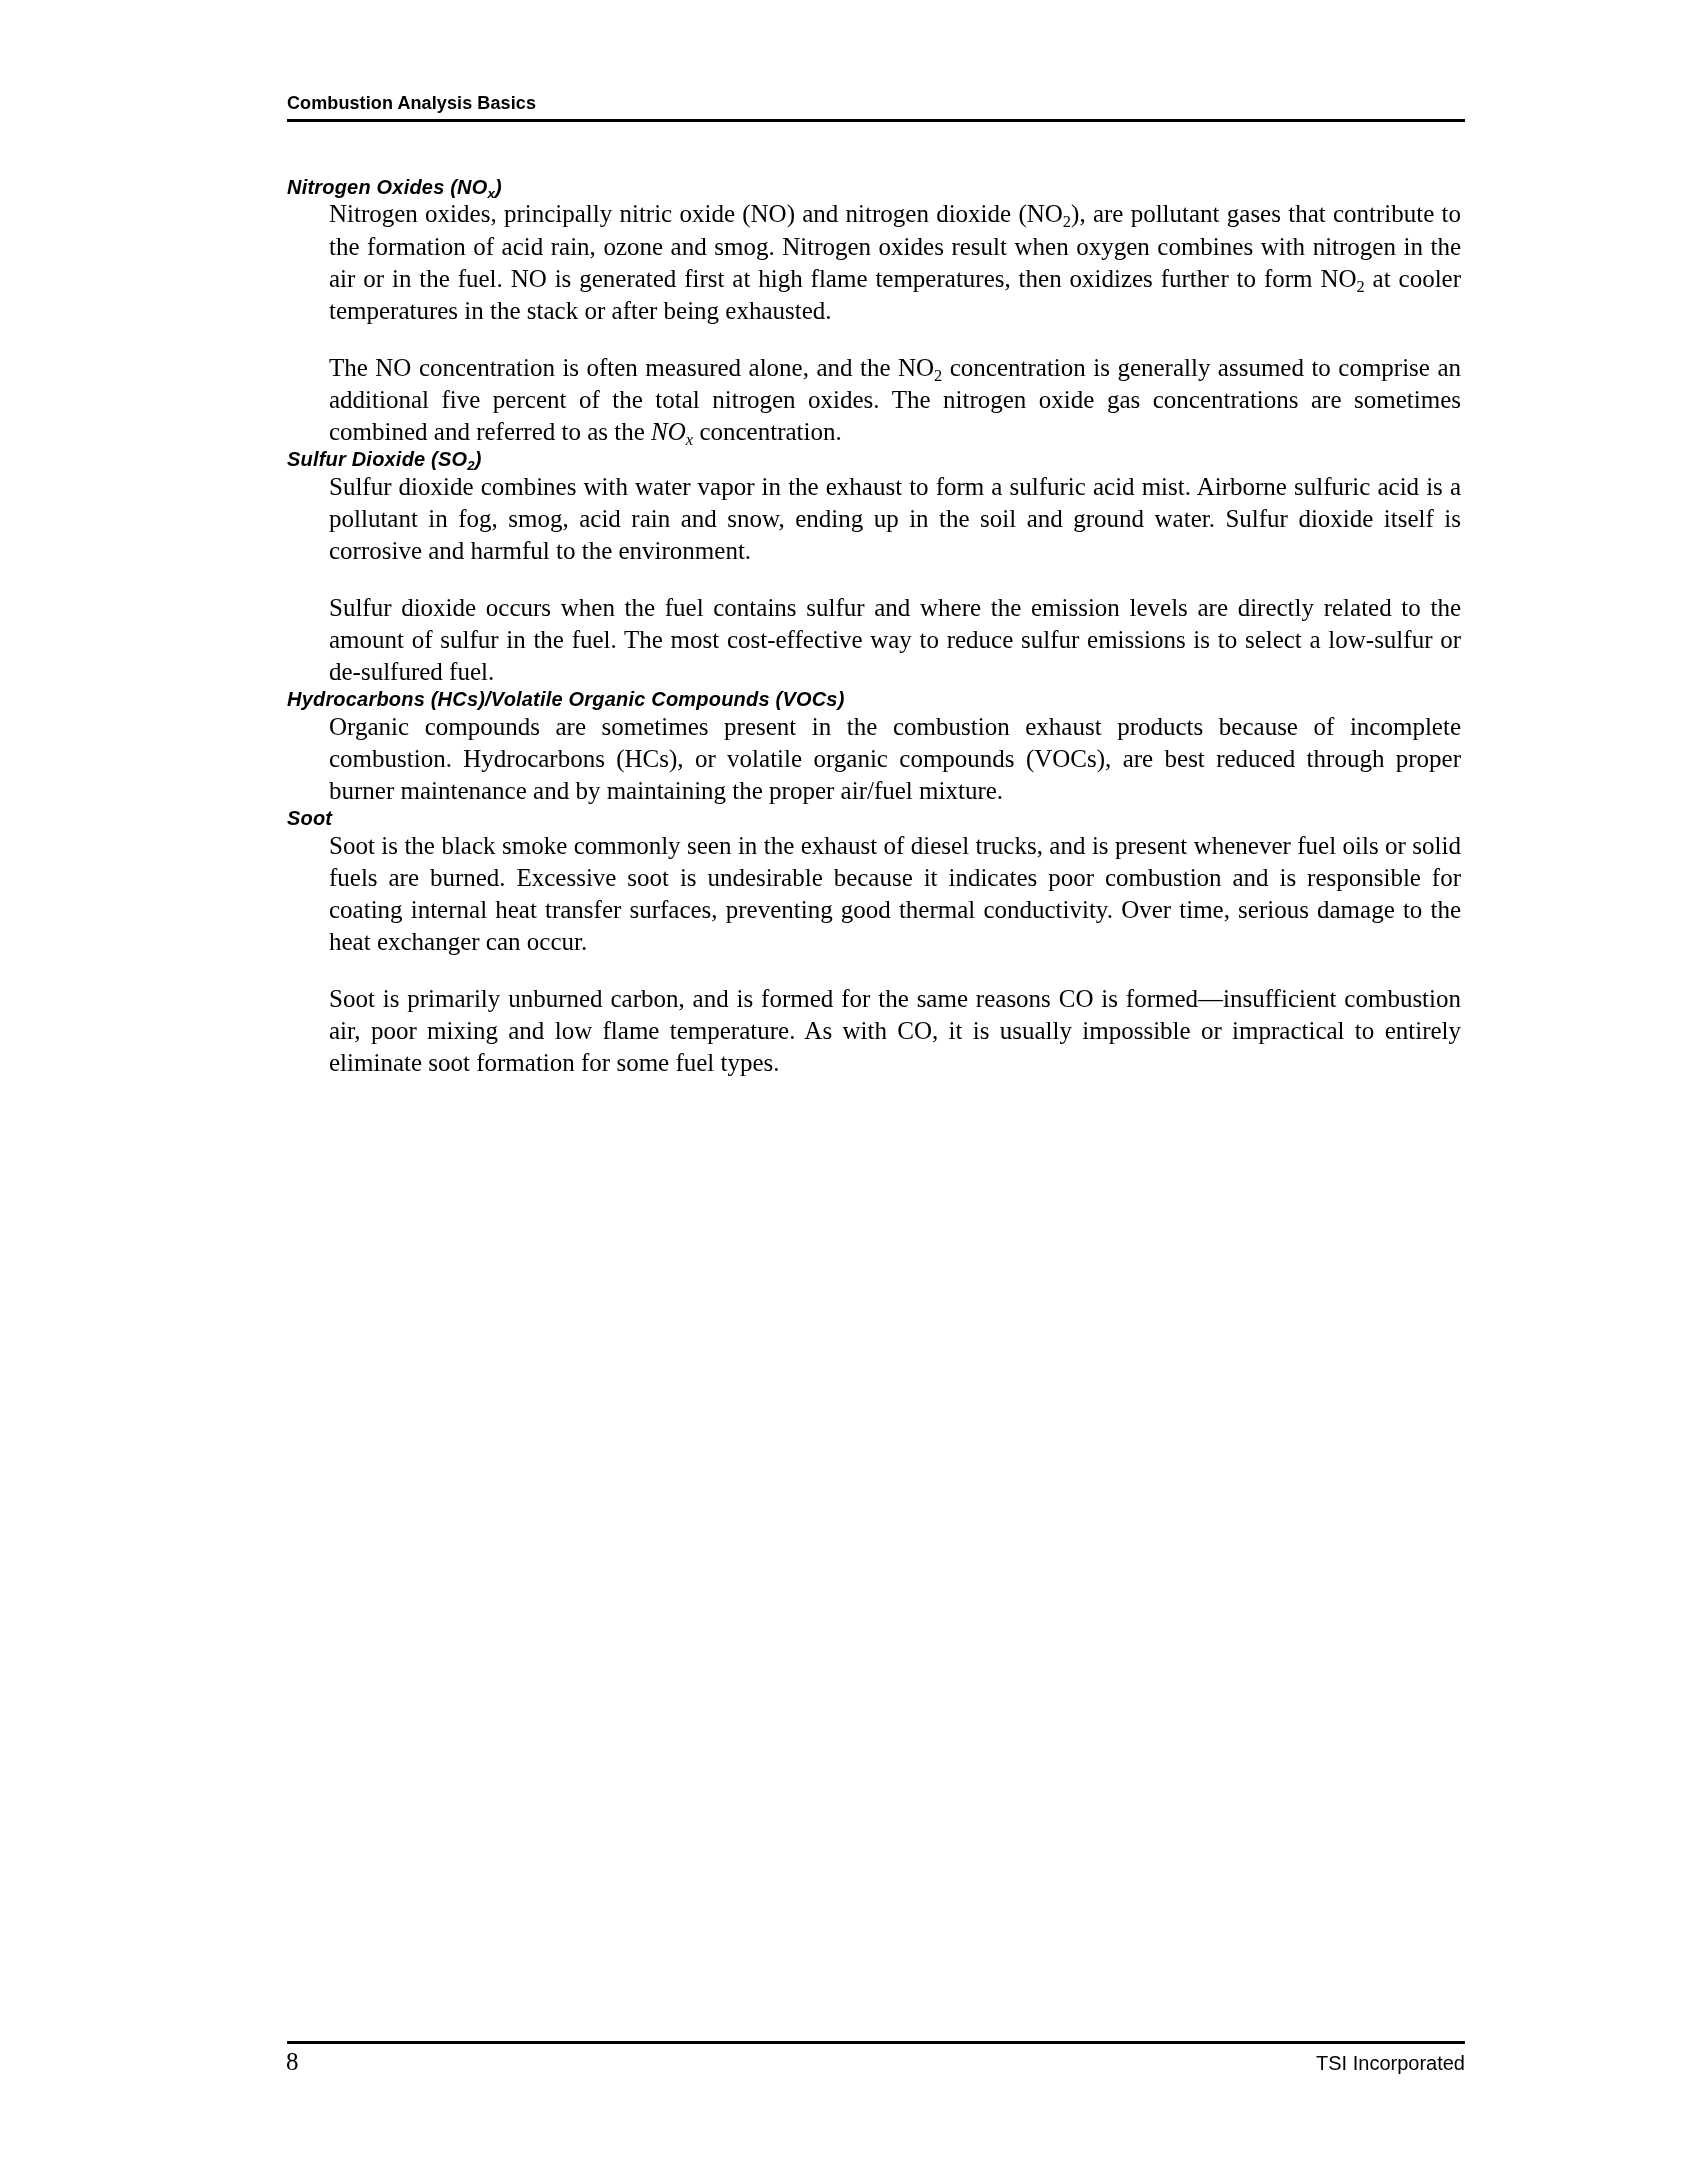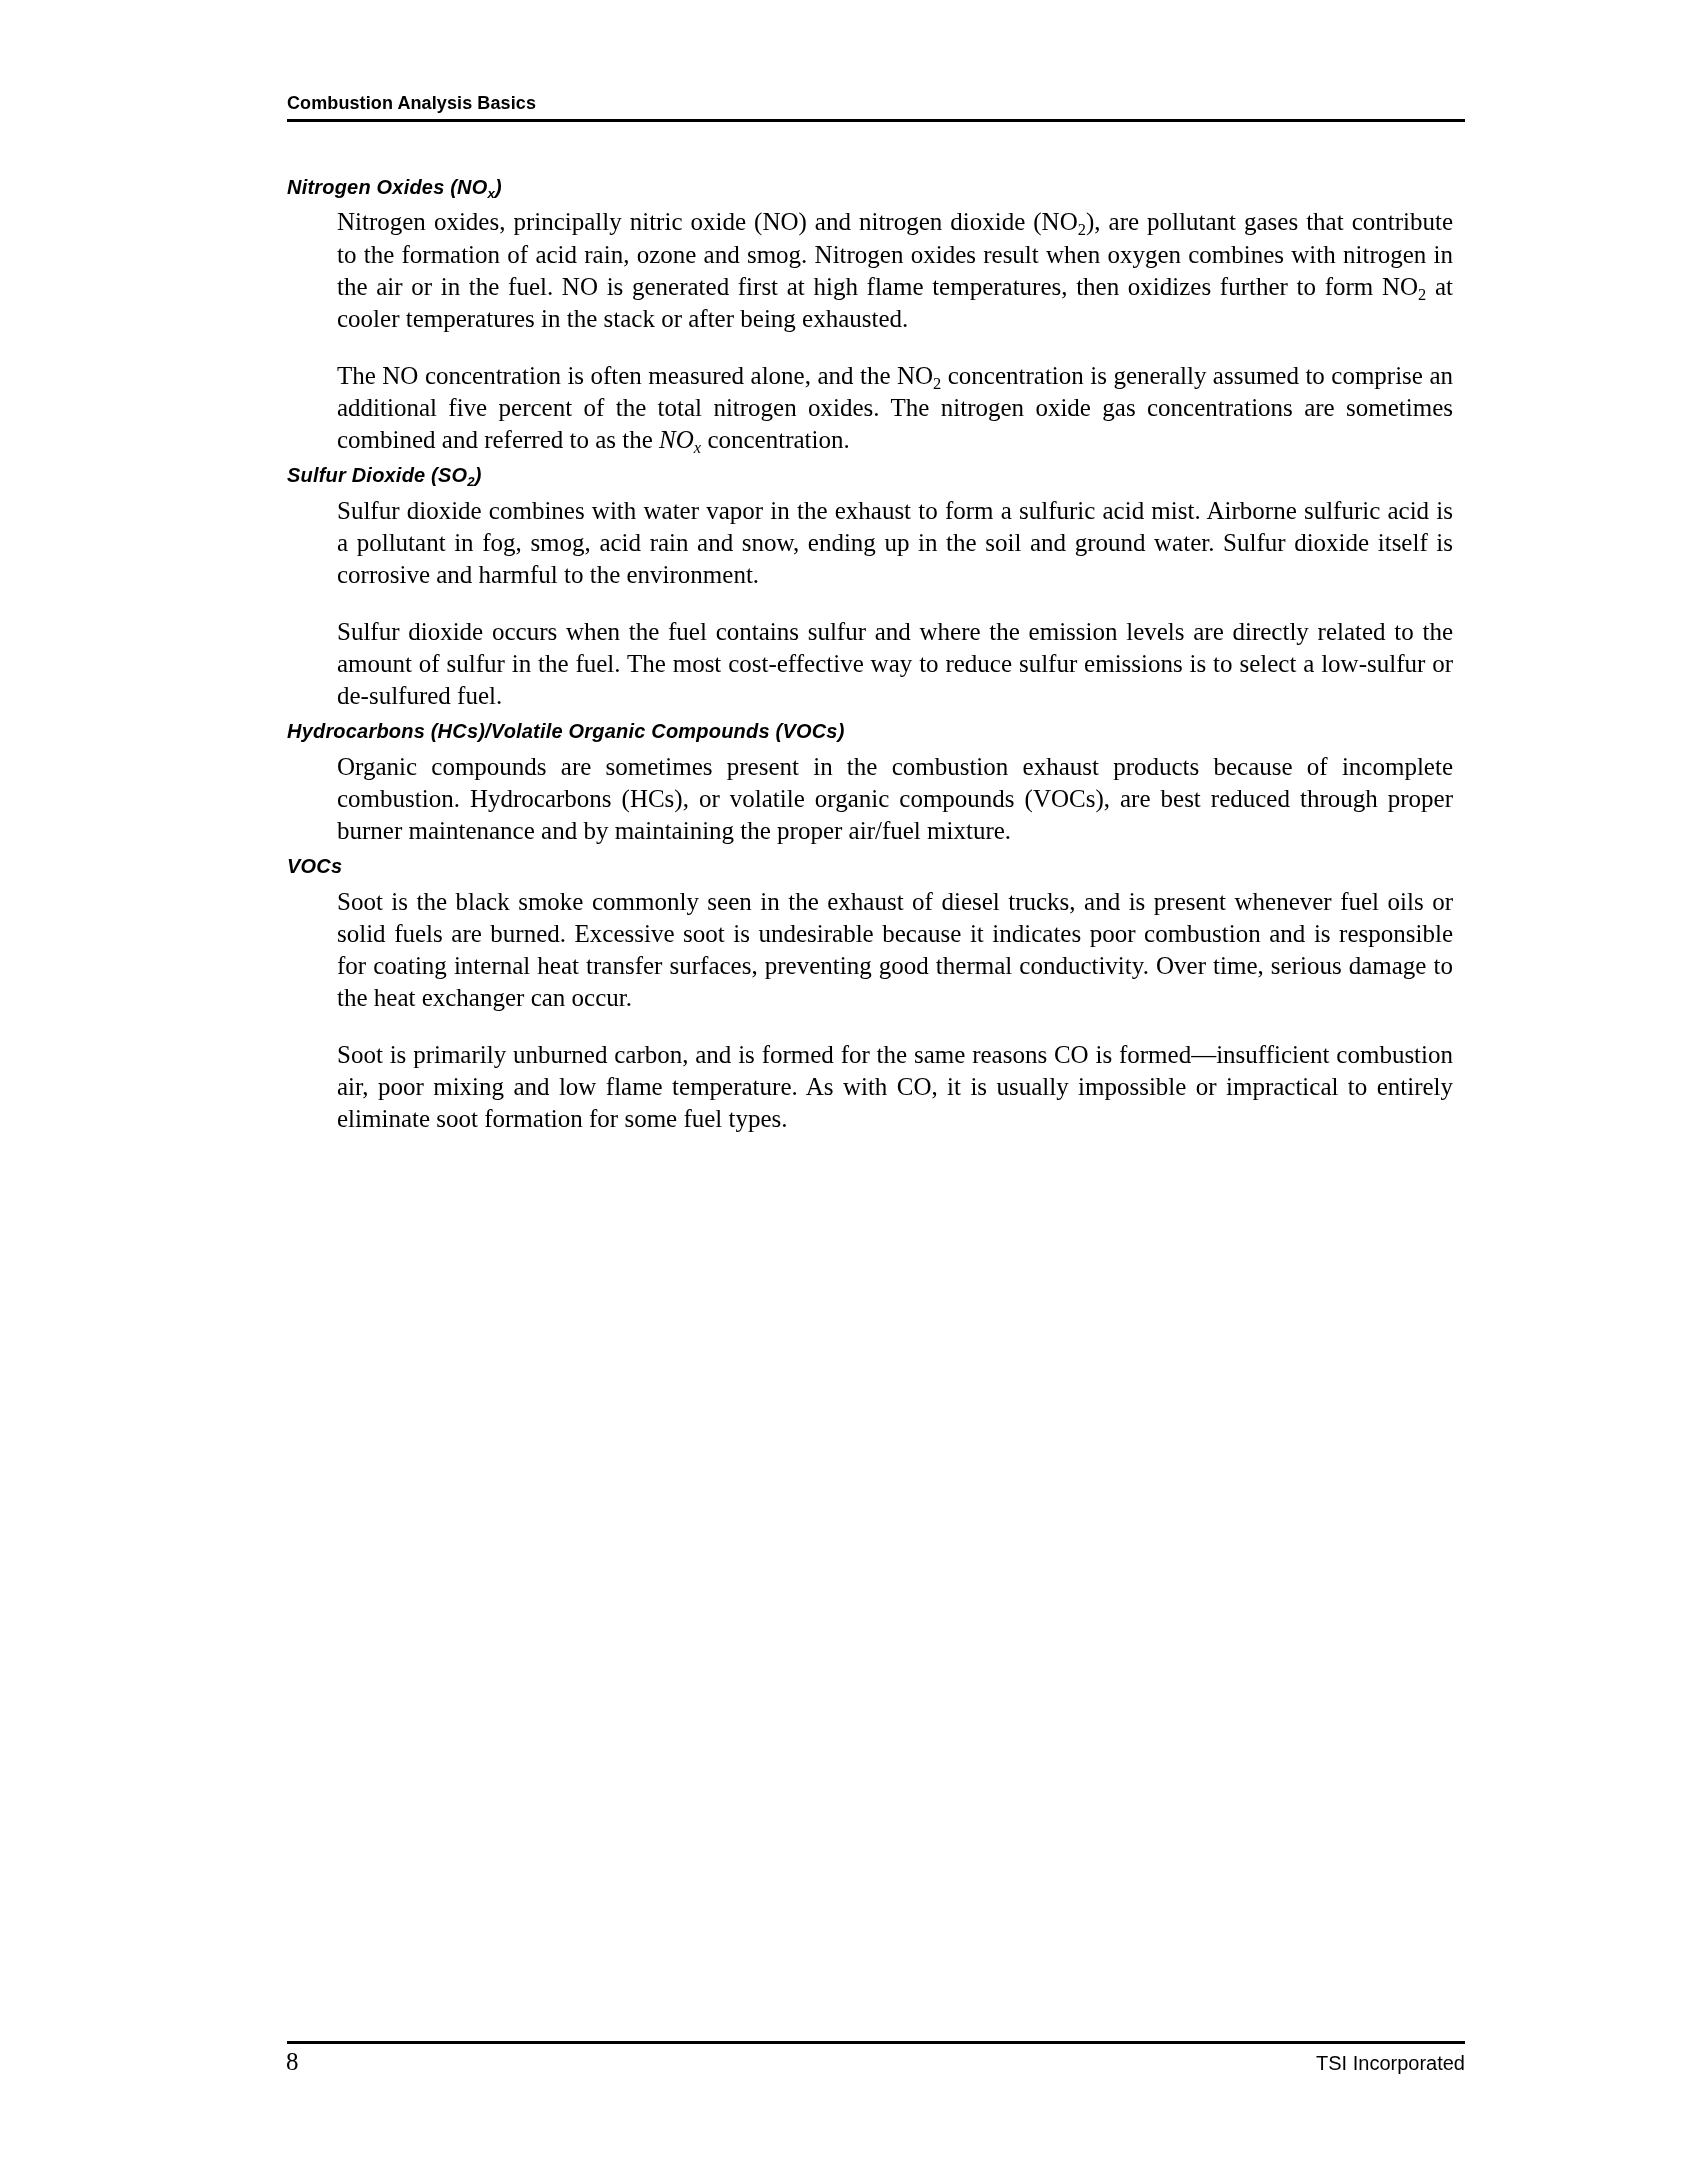--- a/index.html
+++ b/index.html
@@ -66,21 +66,21 @@
   .body-block {
     margin-left: 42px;
     width: 1132px;
   }
 
   p.para {
     font-family: "Liberation Serif", serif;
     font-size: 25px;
     line-height: 1.285;
     text-align: justify;
-    margin: 8px;
+    margin: 0;
     padding: 0;
     color: #000;
   }
   p.para + p.para { margin-top: 25px; }
   .first-para { margin-top: 32px; }
 
   sub { font-size: 0.66em; line-height: 0; vertical-align: -0.28em; }
   .ital { font-style: italic; }
 
   
@@ -131,21 +131,21 @@
       </div>
       <h2 class="section-heading sec-so2"><span>Sulfur Dioxide (SO</span><sub>2</sub><span>)</span></h2>
       <div class="body-block">
         <p class="para first-para"><span>Sulfur dioxide combines with water vapor in the exhaust to form a sulfuric acid mist. Airborne sulfuric acid is a pollutant in fog, smog, acid rain and snow, ending up in the soil and ground water. Sulfur dioxide itself is corrosive and harmful to the environment.</span></p>
         <p class="para"><span>Sulfur dioxide occurs when the fuel contains sulfur and where the emission levels are directly related to the amount of sulfur in the fuel. The most cost-effective way to reduce sulfur emissions is to select a low-sulfur or de-sulfured fuel.</span></p>
       </div>
       <h2 class="section-heading sec-voc"><span>Hydrocarbons (HCs)/Volatile Organic Compounds (VOCs)</span></h2>
       <div class="body-block">
         <p class="para first-para"><span>Organic compounds are sometimes present in the combustion exhaust products because of incomplete combustion. Hydrocarbons (HCs), or volatile organic compounds (VOCs), are best reduced through proper burner maintenance and by maintaining the proper air/fuel mixture.</span></p>
       </div>
-      <h2 class="section-heading sec-soot"><span>VOCs</span></h2>
+      <h2 class="section-heading sec-soot"><span>Soot</span></h2>
       <div class="body-block">
         <p class="para first-para"><span>Soot is the black smoke commonly seen in the exhaust of diesel trucks, and is present whenever fuel oils or solid fuels are burned. Excessive soot is undesirable because it indicates poor combustion and is responsible for coating internal heat transfer surfaces, preventing good thermal conductivity. Over time, serious damage to the heat exchanger can occur.</span></p>
         <p class="para"><span>Soot is primarily unburned carbon, and is formed for the same reasons CO is formed—insufficient combustion air, poor mixing and low flame temperature. As with CO, it is usually impossible or impractical to entirely eliminate soot formation for some fuel types.</span></p>
       </div>
     </div>
 
   <div class="footer">
     <div class="footer-rule"></div>
     <div class="footer-row">
       <div class="page-number">8</div>

